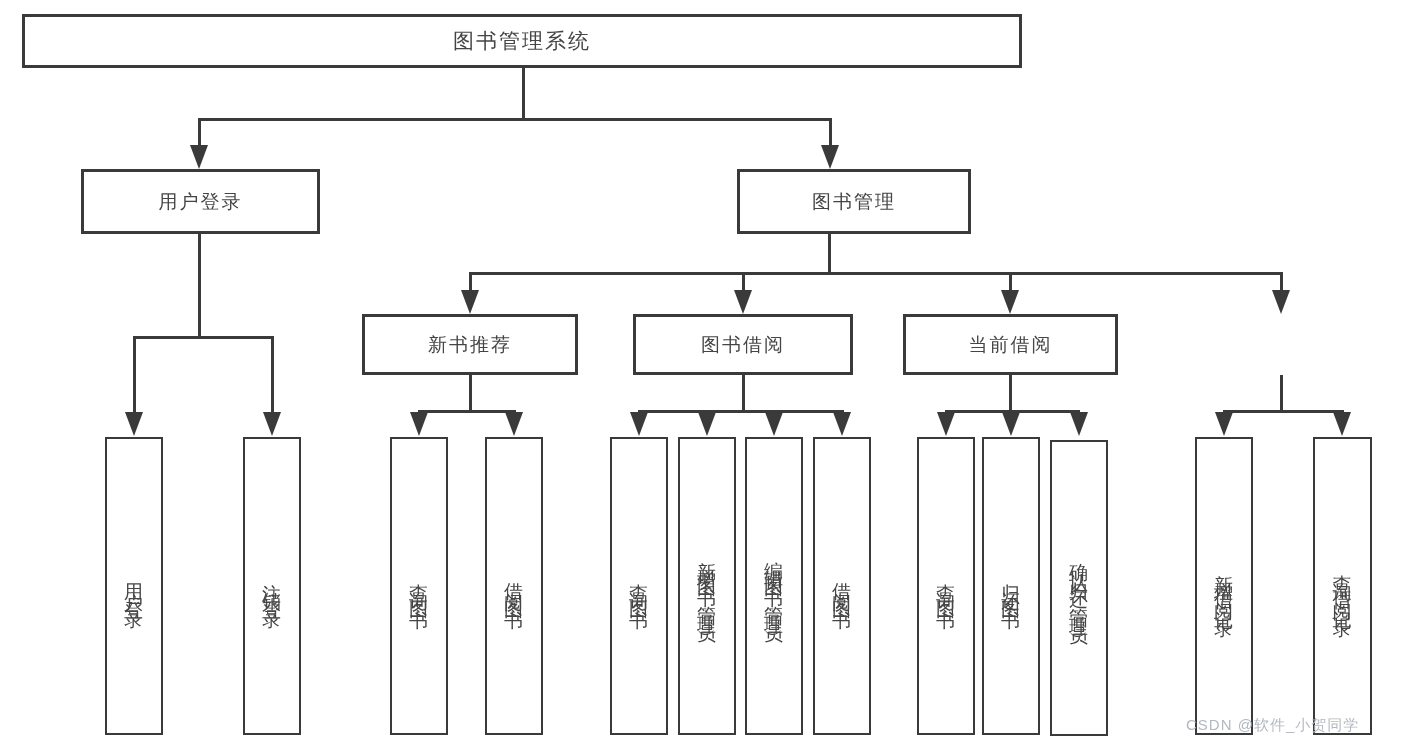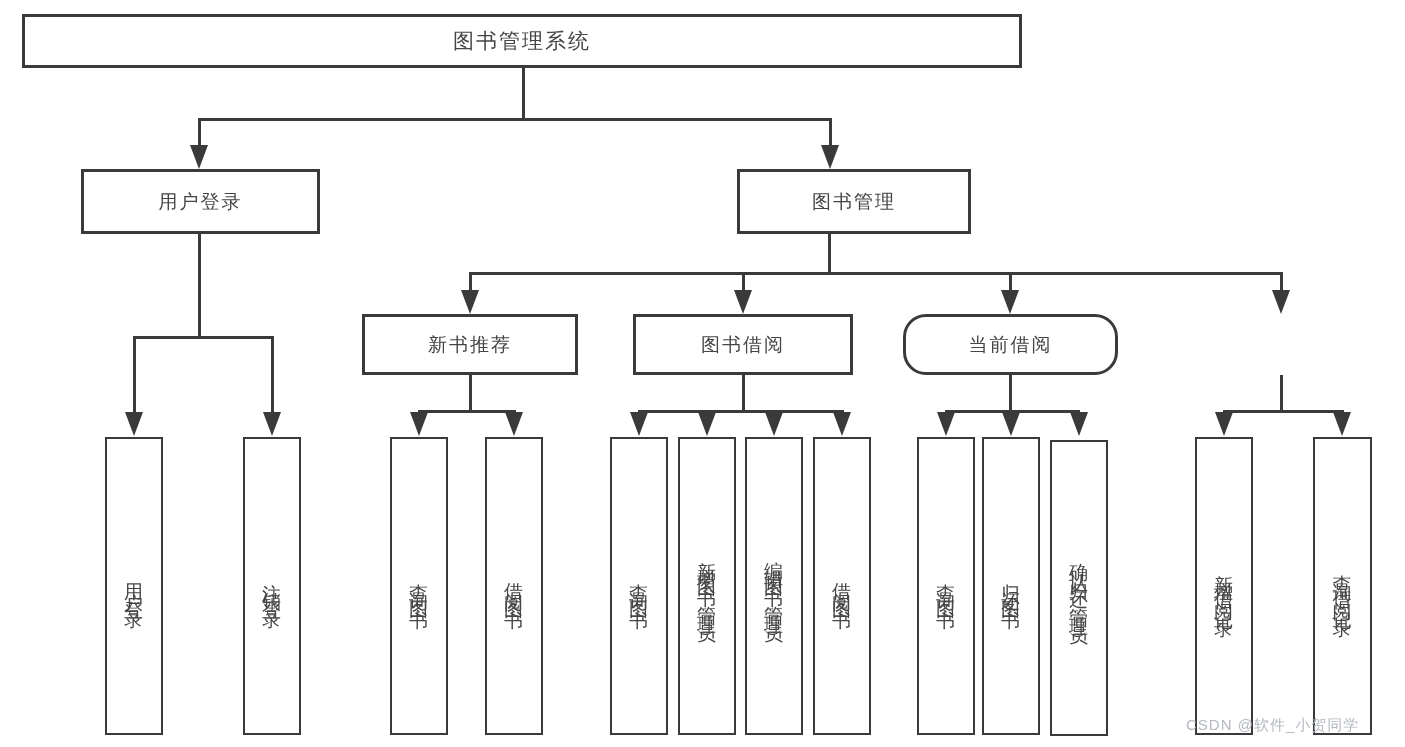--- a/index.html
+++ b/index.html
@@ -99,21 +99,21 @@
   <div class="arrow" style="left:1001px; top:290px;"></div>
   <div class="vline" style="left:1280px; top:272px; height:22px;"></div>
   <div class="arrow" style="left:1272px; top:290px;"></div>
 
   <div class="box" style="left:362px; top:314px; width:216px; height:61px;">
     <span class="hlabel">新书推荐</span>
   </div>
   <div class="box" style="left:633px; top:314px; width:220px; height:61px;">
     <span class="hlabel">图书借阅</span>
   </div>
-  <div class="box" style="left:903px; top:314px; width:215px; height:61px;border-radius:23px;">
+  <div class="box" style="left:903px; top:314px; width:215px; height:61px;">
     <span class="hlabel">当前借阅</span>
   </div>
 
   <div class="vline" style="left:469px; top:375px; height:38px;"></div>
   <div class="hline" style="left:418px; top:410px; width:98px;"></div>
   <div class="arrow" style="left:410px; top:412px;"></div>
   <div class="arrow" style="left:505px; top:412px;"></div>
 
   <div class="vline" style="left:742px; top:375px; height:38px;"></div>
   <div class="hline" style="left:638px; top:410px; width:206px;"></div>

